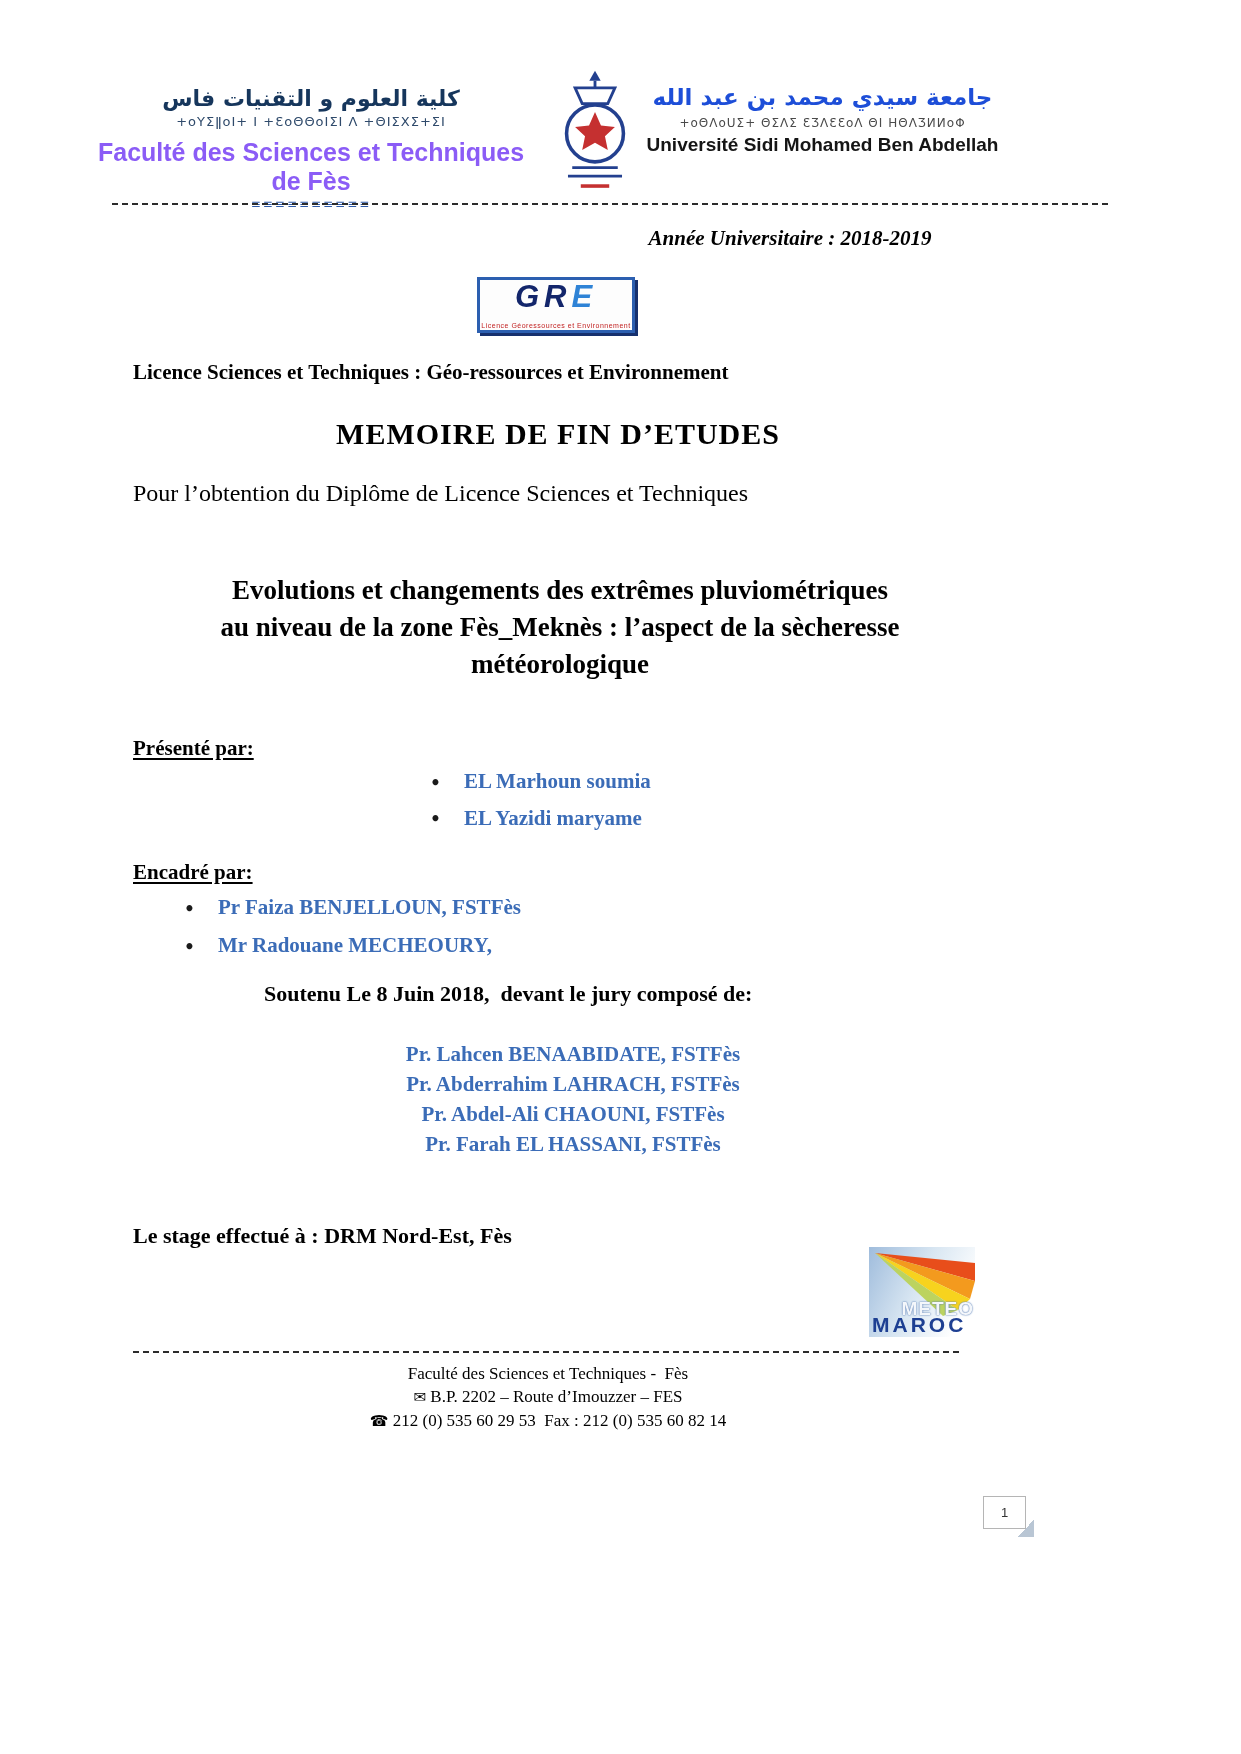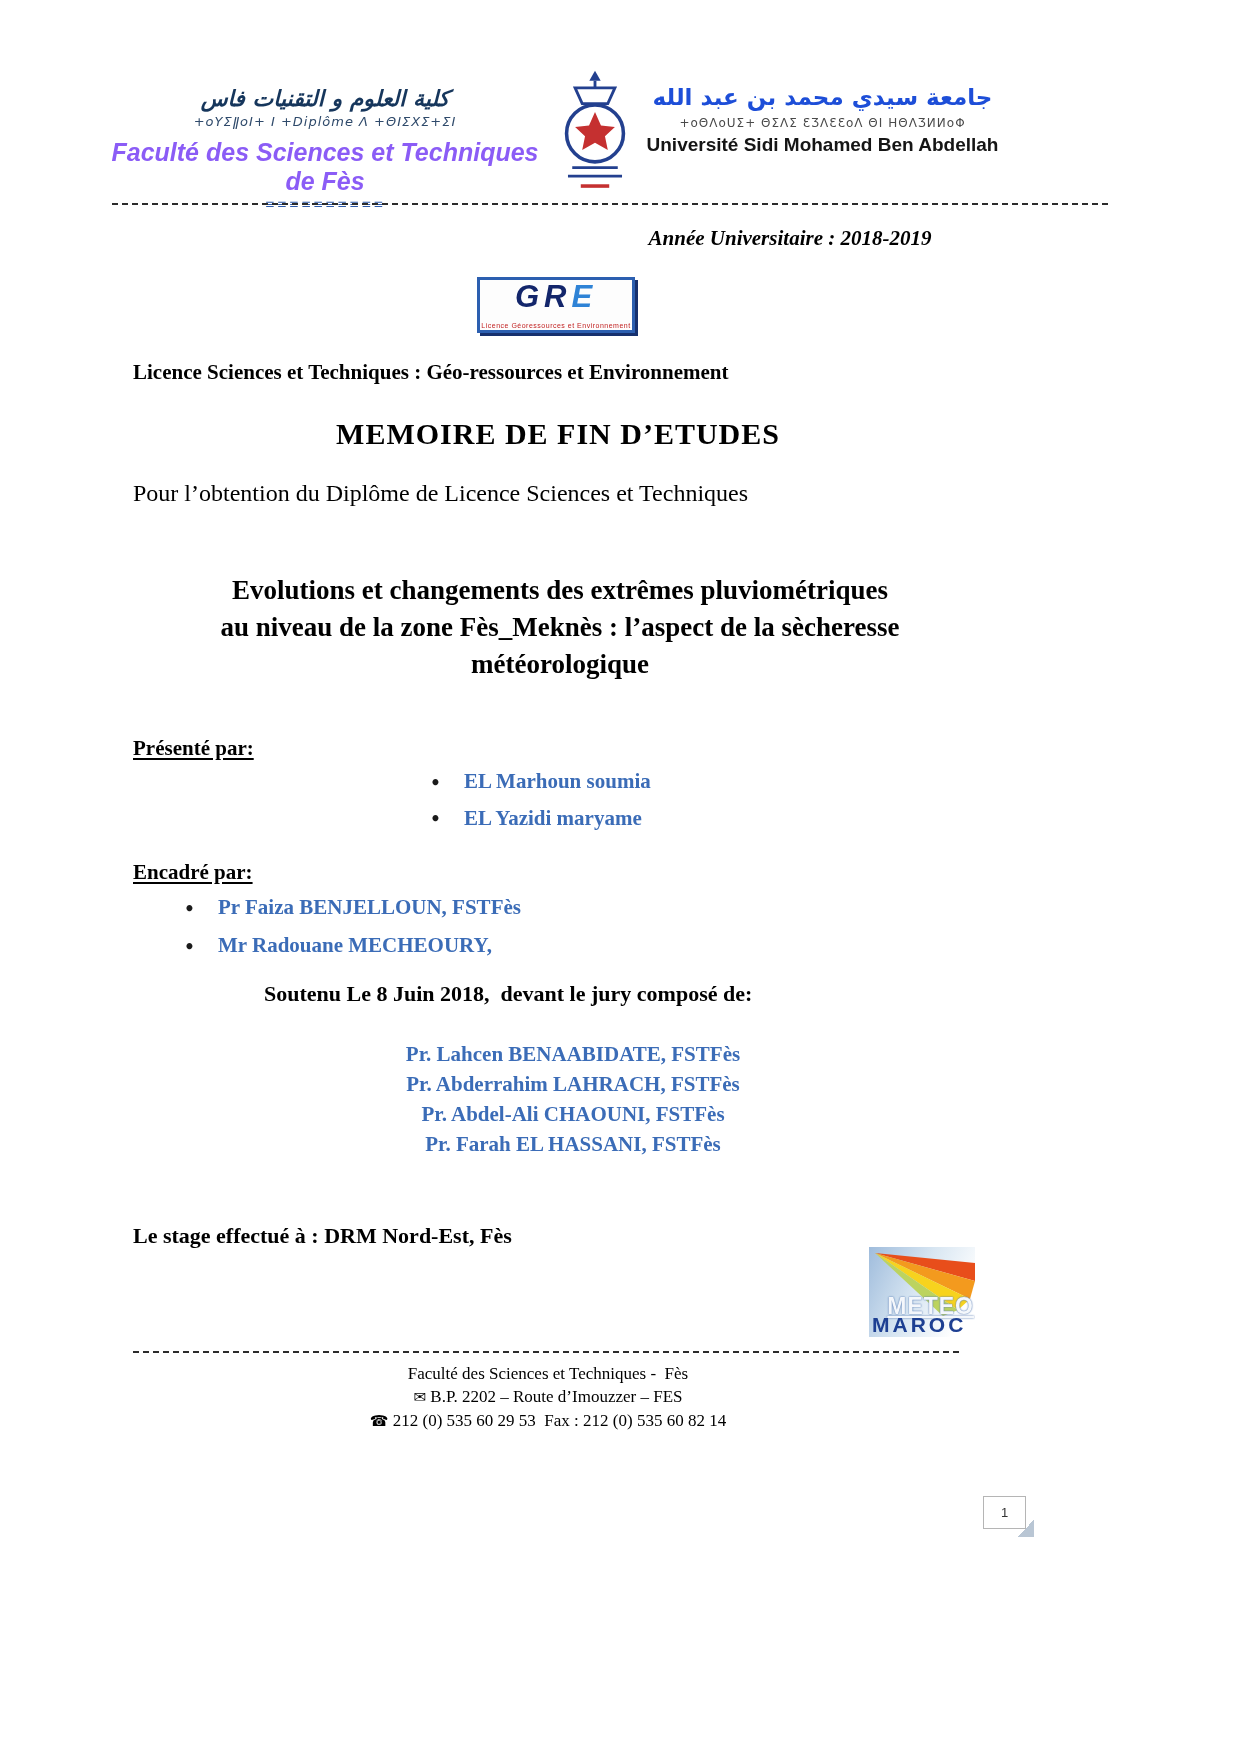--- a/index.html
+++ b/index.html
@@ -5,21 +5,21 @@
   * { margin:0; padding:0; box-sizing:border-box; }
   html,body { background:#ffffff; }
   .page {
     position:relative; width:1241px; height:1754px; background:#ffffff;
     font-family:"Liberation Serif", serif; color:#000; overflow:hidden;
     margin:0 auto;
   }
   .abs { position:absolute; }
 
   
-  .hdr-left { left:110px; top:86px; width:430px; text-align:center;font-style:italic; }
+  .hdr-left { left:96px; top:86px; width:430px; text-align:center; }
   .hdr-left .ar { font-family:"DejaVu Sans", sans-serif; font-size:22px; font-weight:bold; color:#16365c; }
   .hdr-left .tif { font-family:"DejaVu Sans", sans-serif; font-size:13px; color:#2f4a6b; letter-spacing:1px; margin-top:3px; }
   .hdr-left .fr { font-family:"Liberation Sans", sans-serif; font-size:25px; font-weight:bold; color:#8b5cf6; margin-top:9px; }
   .hdr-left .decor { font-family:"DejaVu Sans", sans-serif; font-size:12px; color:#2e5aa8; letter-spacing:2px; margin-top:1px; }
 
   .emblem { left:545px; top:68px; width:100px; height:128px; }
   .emblem svg { width:100%; height:100%; }
 
   .hdr-right { left:645px; top:84px; width:355px; text-align:center; }
   .hdr-right .ar { font-family:"DejaVu Sans", sans-serif; font-size:23px; font-weight:bold; color:#1d4ed8; }
@@ -63,22 +63,22 @@
   .soutenu { left:264px; top:981px; font-size:22px; font-weight:bold; }
   .jury { left:133px; top:1039px; width:880px; text-align:center;
           font-size:21px; font-weight:bold; line-height:30px; }
   .stage { left:133px; top:1223px; font-size:22px; font-weight:bold; }
 
   
   .meteo { left:869px; top:1247px; width:106px; height:90px; overflow:hidden;
            background:linear-gradient(115deg,#9fbcdc 0%, #d8e6f2 45%, #ffffff 85%); }
   .meteo svg { position:absolute; left:0; top:0; width:100%; height:100%; }
   .meteo-meteo { position:absolute; right:1px; bottom:17px; font-family:"Liberation Sans", sans-serif;
-                 font-weight:bold; font-size:23px; letter-spacing:1px; color:#f4f7fb;
-                 text-shadow:0 0 2px #5f82b8, 0 0 1px #5f82b8;text-decoration:underline; }
+                 font-weight:bold; font-size:19px; letter-spacing:1px; color:#f4f7fb;
+                 text-shadow:0 0 2px #5f82b8, 0 0 1px #5f82b8; }
   .meteo-maroc { position:absolute; left:3px; bottom:0; font-family:"Liberation Sans", sans-serif;
                  font-weight:bold; font-size:21px; letter-spacing:3px; color:#1d3f92; }
 
   
   .footer { left:133px; top:1362px; width:830px; text-align:center; font-size:17px; line-height:23px; }
   .ficon { font-family:"DejaVu Sans", sans-serif; font-size:15px; }
   .prewrap { white-space:pre-wrap; }
 
   .pagenum { left:983px; top:1496px; width:43px; height:33px; background:#fff;
              border:1px solid #b5b5b5; display:flex; align-items:center; justify-content:center;
@@ -86,21 +86,21 @@
   .curl { position:absolute; right:-9px; bottom:-9px; width:17px; height:17px;
           background:linear-gradient(315deg, #b9c6d4 50%, transparent 50%); }
 </style>
 </head>
 <body>
 
 <div class="page">
 
   <div class="hdr-left abs">
     <div class="ar" dir="rtl">كلية العلوم و التقنيات فاس</div>
-    <div class="tif">+oΥΣǁoΙ+ Ι +Diplôme Λ +ΘΙΣΧΣ+ΣΙ</div>
+    <div class="tif">+oΥΣǁoΙ+ Ι +ƐoΘΘoΙΣΙ Λ +ΘΙΣΧΣ+ΣΙ</div>
     <div class="fr">Faculté des Sciences et Techniques de Fès</div>
     <div class="decor">≡≡≡≡≡≡≡≡≡≡</div>
   </div>
 
   <div class="emblem abs">
     <svg viewBox="0 0 70 90" xmlns="http://www.w3.org/2000/svg">
       <path d="M35 2 l4 7 h-8 z" fill="#23408f"></path>
       <line x1="35" y1="9" x2="35" y2="14" stroke="#23408f" stroke-width="2"></line>
       <path d="M21 14 h28 l-5 11 h-18 z" fill="none" stroke="#23408f" stroke-width="2"></path>
       <circle cx="35" cy="46" r="20" fill="none" stroke="#23408f" stroke-width="2.5"></circle>

